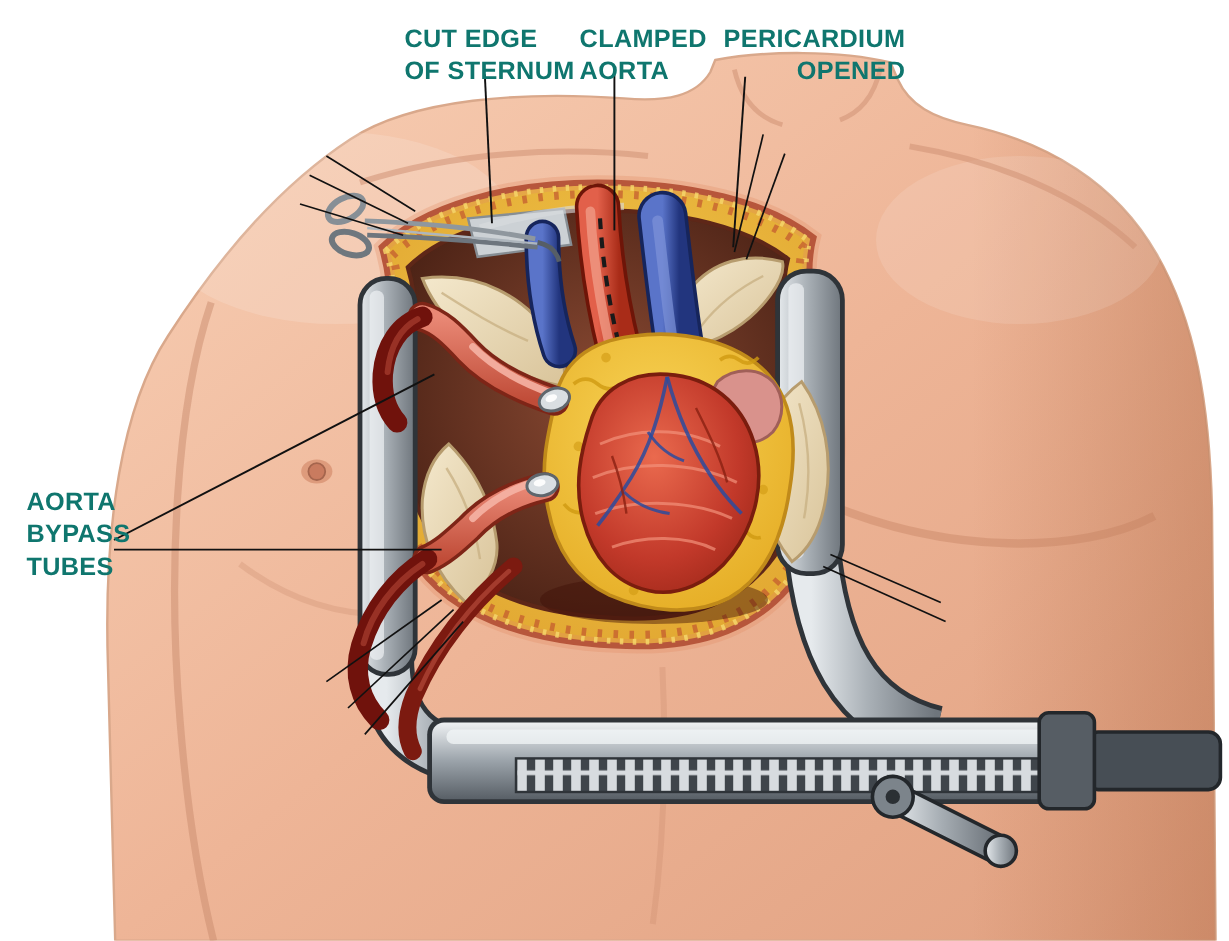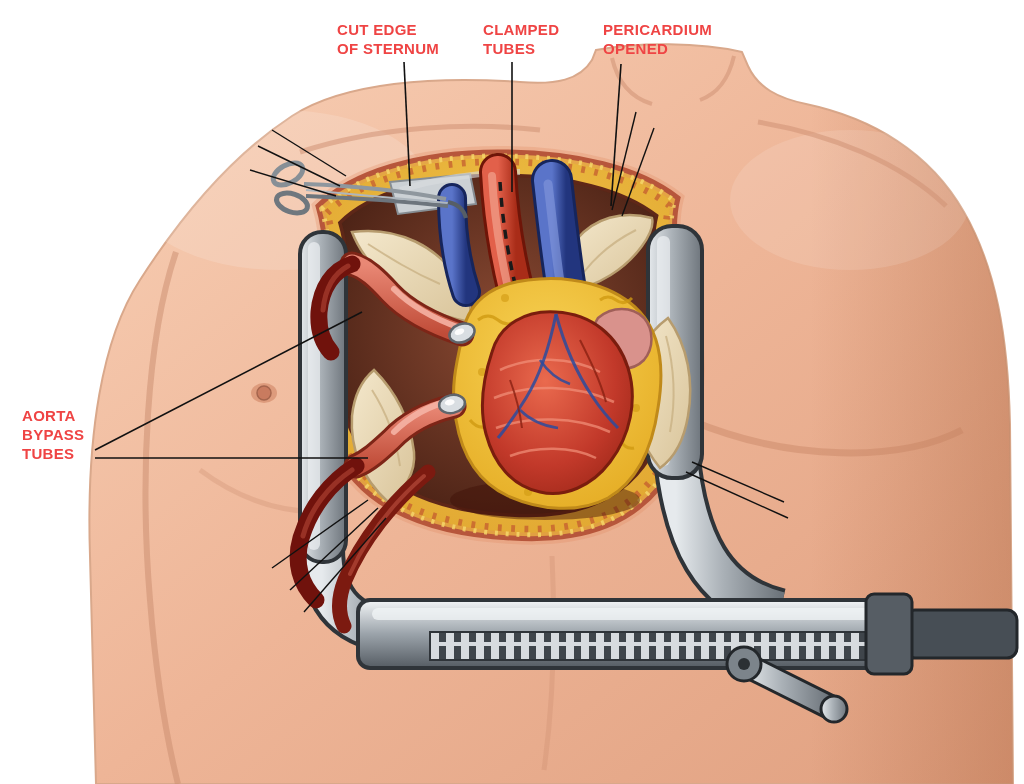--- a/index.html
+++ b/index.html
@@ -3,22 +3,22 @@
 <meta charset="utf-8">
 <style>
   html,body{margin:0;padding:0;background:#fff;}
   .stage{
     position:relative;width:1024px;height:784px;background:#ffffff;
     overflow:hidden;font-family:"Liberation Sans",sans-serif;
   }
   .stage svg{position:absolute;left:0;top:0;}
   .label{
     position:absolute;
-    font-weight:700;font-size:15px;line-height:1.28;
-    letter-spacing:.3px;color:#ef4444;
+    font-weight:700;font-size:21px;line-height:1.28;
+    letter-spacing:.3px;color:#0f766e;
     white-space:pre-line;
   }
 </style>
 </head>
 <body>
 
 <div class="stage">
 
 <svg width="1024" height="784" viewBox="0 0 1024 784" aria-hidden="true">
   <defs>
@@ -281,22 +281,22 @@
     <path d="M 621 64 L 611 206"></path>
     <path d="M 95 450 L 362 312"></path>
     <path d="M 95 458 L 368 458"></path>
   </g>
 </svg>
 
 <div class="label" style="left:337px;top:20px;">CUT EDGE
 OF STERNUM</div>
 
 <div class="label" style="left:483px;top:20px;">CLAMPED
-TUBES</div>
-
-<div class="label" style="left:603px;top:20px;">PERICARDIUM
+AORTA</div>
+
+<div class="label" style="left:603px;top:20px;text-align:right;">PERICARDIUM
 OPENED</div>
 
 <div class="label" style="left:22px;top:406px;">AORTA
 BYPASS
 TUBES</div>
 
 </div>
 
 </body></html>

